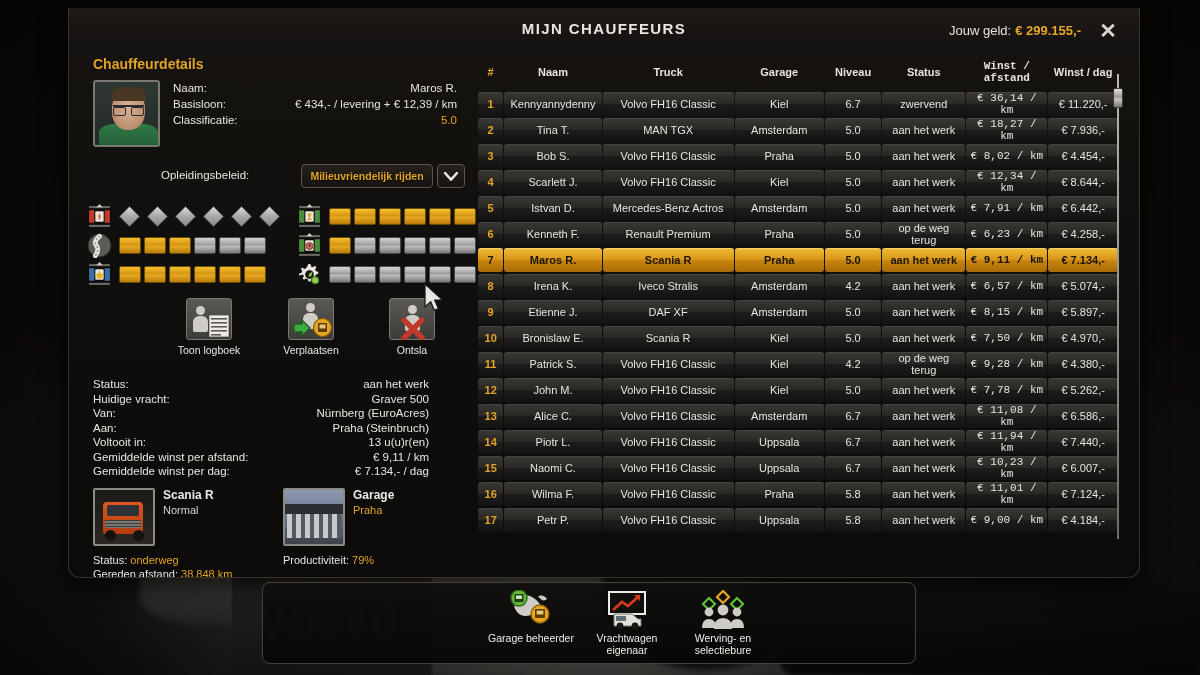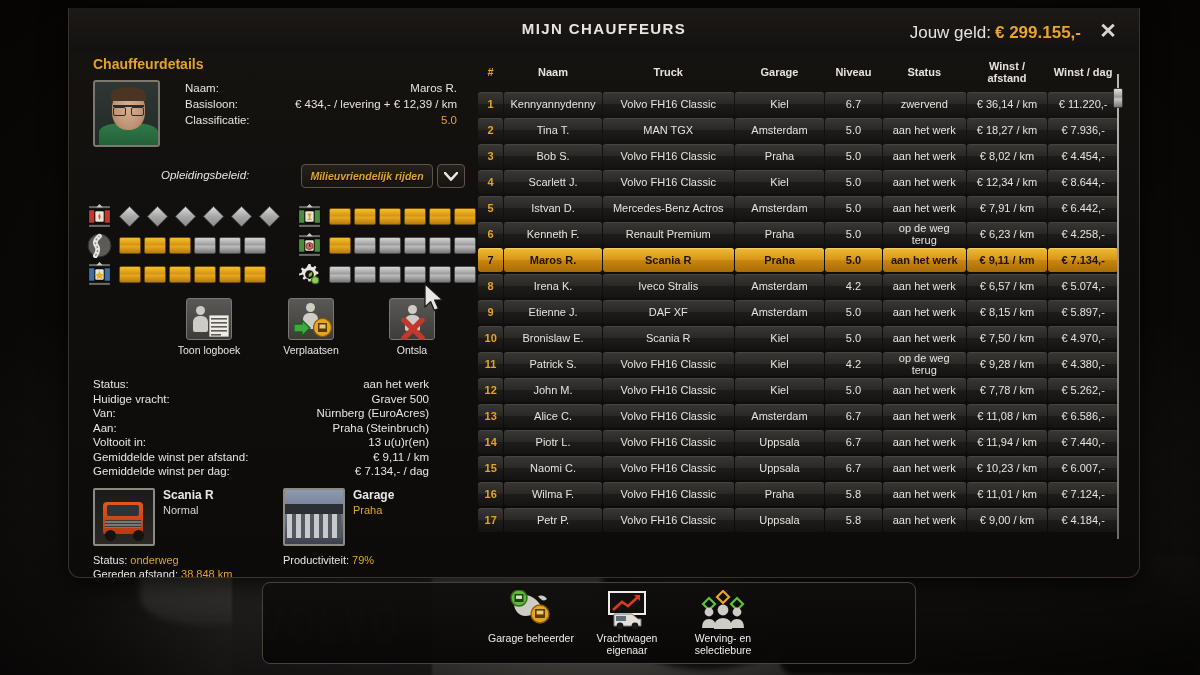--- a/index.html
+++ b/index.html
@@ -72,21 +72,21 @@
   .titlebar {
     position: absolute; left: 0; right: 0; top: 0; height: 44px; z-index: 3;
   }
   .title-text {
     position: absolute; left: 0; right: 0; top: 12px;
     text-align: center; color: #e9e6e0;
     font-size: 15px; font-weight: bold; letter-spacing: 1.4px;
   }
   .money {
     position: absolute; right: 58px; top: 15px;
-    font-size: 17px; color: #e6e3dd; white-space: nowrap;
+    font-size: 13px; color: #e6e3dd; white-space: nowrap;
   }
   .money b { color: #e8a52a; font-weight: bold; margin-left: 4px; }
   .close-btn {
     position: absolute; right: 18px; top: 10px;
     width: 26px; height: 26px; cursor: pointer;
     color: #d8d5d0; font-size: 21px; font-weight: bold;
     line-height: 26px; text-align: center;
   }
 
   
@@ -125,26 +125,26 @@
   }
   .portrait .glasses::before { left: 0; }
   .portrait .glasses::after { right: 0; }
   .portrait .shirt {
     position: absolute; left: 4px; bottom: 0; width: 59px; height: 22px;
     background: linear-gradient(180deg, #2f7a46 0%, #24603a 100%);
     border-radius: 40% 40% 0 0;
   }
 
   .kv { position: absolute; left: 80px; top: 2px; right: 0; font-size: 11.5px; }
-  .kv .row { position: relative; height: 16px; color: #e8e5e0; margin-left: 12px; }
+  .kv .row { position: relative; height: 16px; color: #e8e5e0; }
   .kv .row .k { position: absolute; left: 0; }
   .kv .row .v { position: absolute; right: 0; text-align: right; }
   .kv .row .v.gold { color: #e2a427; }
 
-  .policy { position: relative; margin: 6px 0 14px 12px; height: 26px; font-style: italic; }
+  .policy { position: relative; margin: 6px 0 14px 12px; height: 26px; }
   .policy .lbl {
     position: absolute; left: 68px; top: 5px; font-size: 11.5px; color: #e8e5e0;
   }
   .policy .select {
     position: absolute; left: 208px; top: 0; width: 132px; height: 24px;
     background: linear-gradient(180deg, #26211b 0%, #171310 100%);
     border: 1px solid #5d5347; border-radius: 4px;
     color: #e2a427; font-size: 10.5px; font-weight: bold;
     display: flex; align-items: center; justify-content: center;
     cursor: pointer; text-shadow: 0 1px 1px #000;
@@ -270,21 +270,21 @@
   tbody tr.sel td {
     background: linear-gradient(180deg, #f0bc33 0%, #d9961a 48%, #c8850f 52%, #a96c06 100%);
     color: #1b1408; font-weight: bold;
     box-shadow: inset 0 1px 0 rgba(255,255,255,.3);
   }
   tbody tr.sel td.idx { color: #1b1408; }
 
   .col-idx { width: 26px; } .col-name { width: 98px; }
   .col-truck { width: 138px; } .col-gar { width: 92px; }
   .col-niv { width: 58px; } .col-stat { width: 86px; }
-  .col-wa { width: 84px; } .col-wd { width: 72px; }
+  .col-wa { width: 84px; font-family: Liberation Mono, monospace; } .col-wd { width: 72px; }
 
   
   .scroll { position: absolute; right: 16px; top: 22px; bottom: 38px; width: 10px; }
   .scroll .track {
     position: absolute; left: 4px; top: 0; bottom: 0; width: 2px;
     background: linear-gradient(180deg, #b9b6b0 0%, #6f6c67 100%);
   }
   .scroll .thumbk {
     position: absolute; left: 0; top: 14px; width: 10px; height: 20px;
     background: linear-gradient(180deg, #e3e0db 0%, #9d9a95 45%, #cac7c2 55%, #7b7874 100%);

